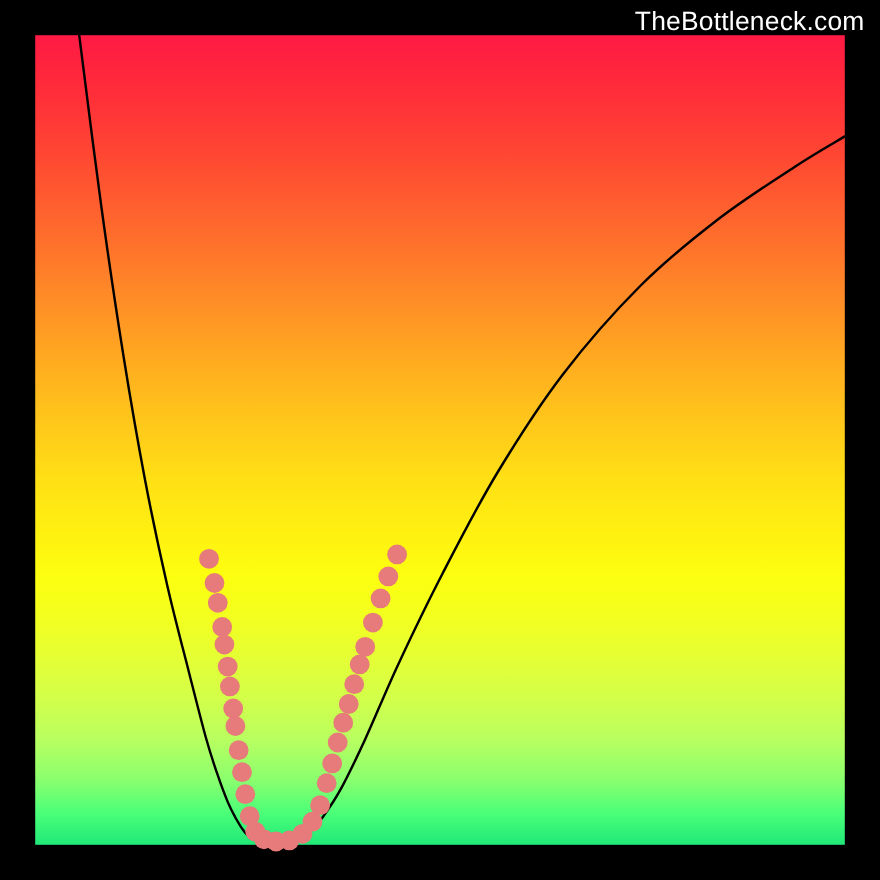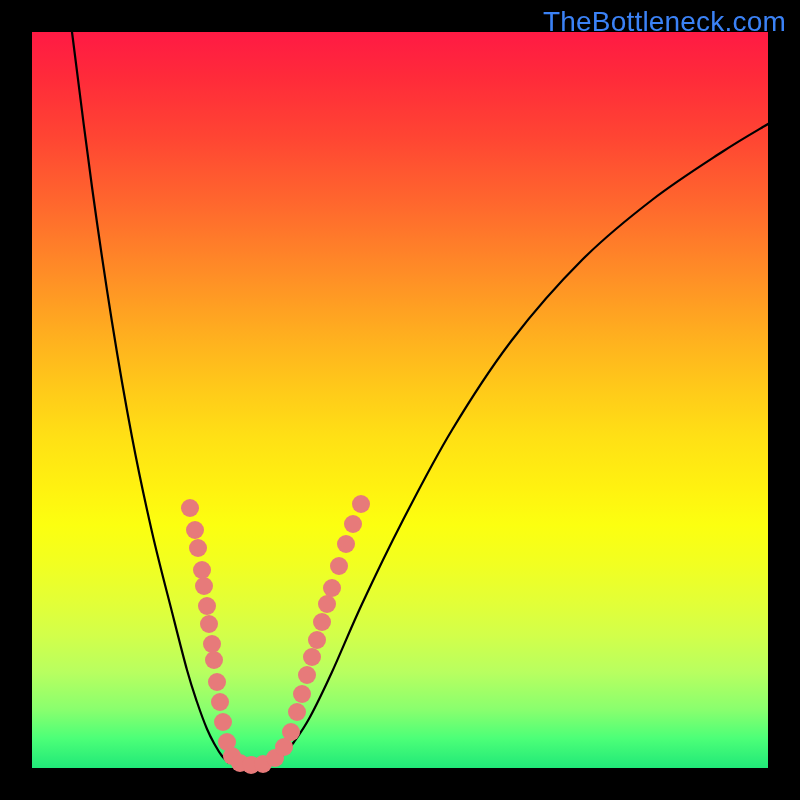--- a/index.html
+++ b/index.html
@@ -43,22 +43,22 @@
       #b8ff60 87%,
       #8aff6e 92%,
       #4cff78 96%,
       #20e878 100%
     );
   }
   .watermark {
     position: absolute;
     top: 6px;
     right: 14px;
-    color: #3b82f6;
-    font-size: 28px;
+    color: #ffffff;
+    font-size: 24px;
     letter-spacing: 0.2px;
     font-weight: 500;
     user-select: none;
   }
   svg.curves {
     position: absolute;
     left: 0;
     top: 0;
     width: 736px;
     height: 736px;

